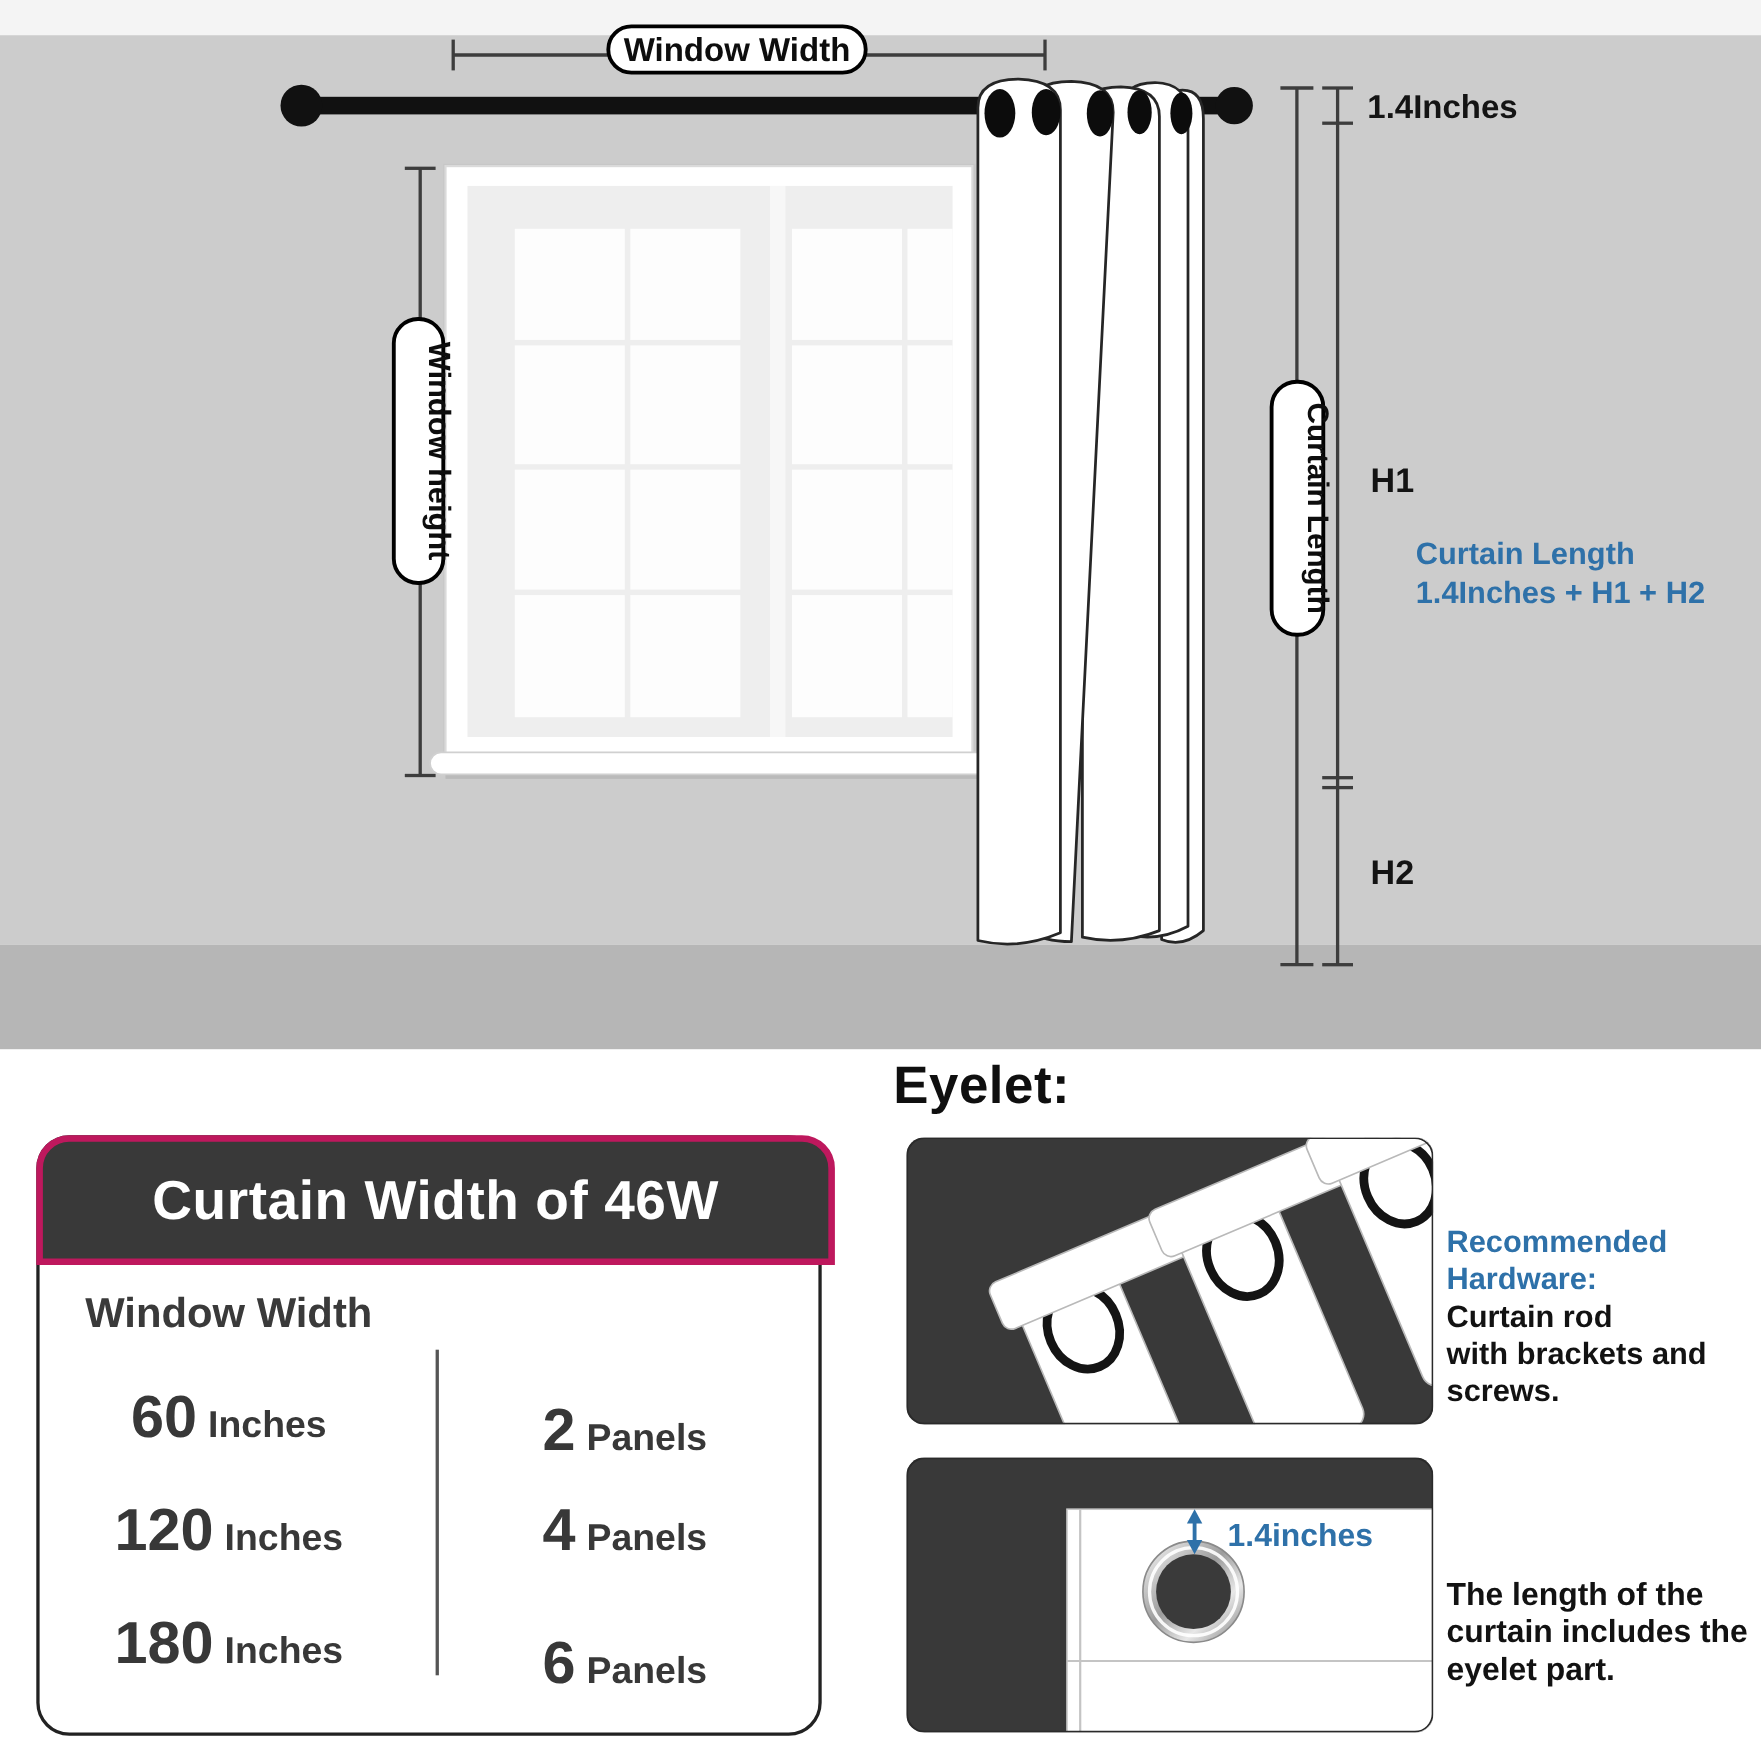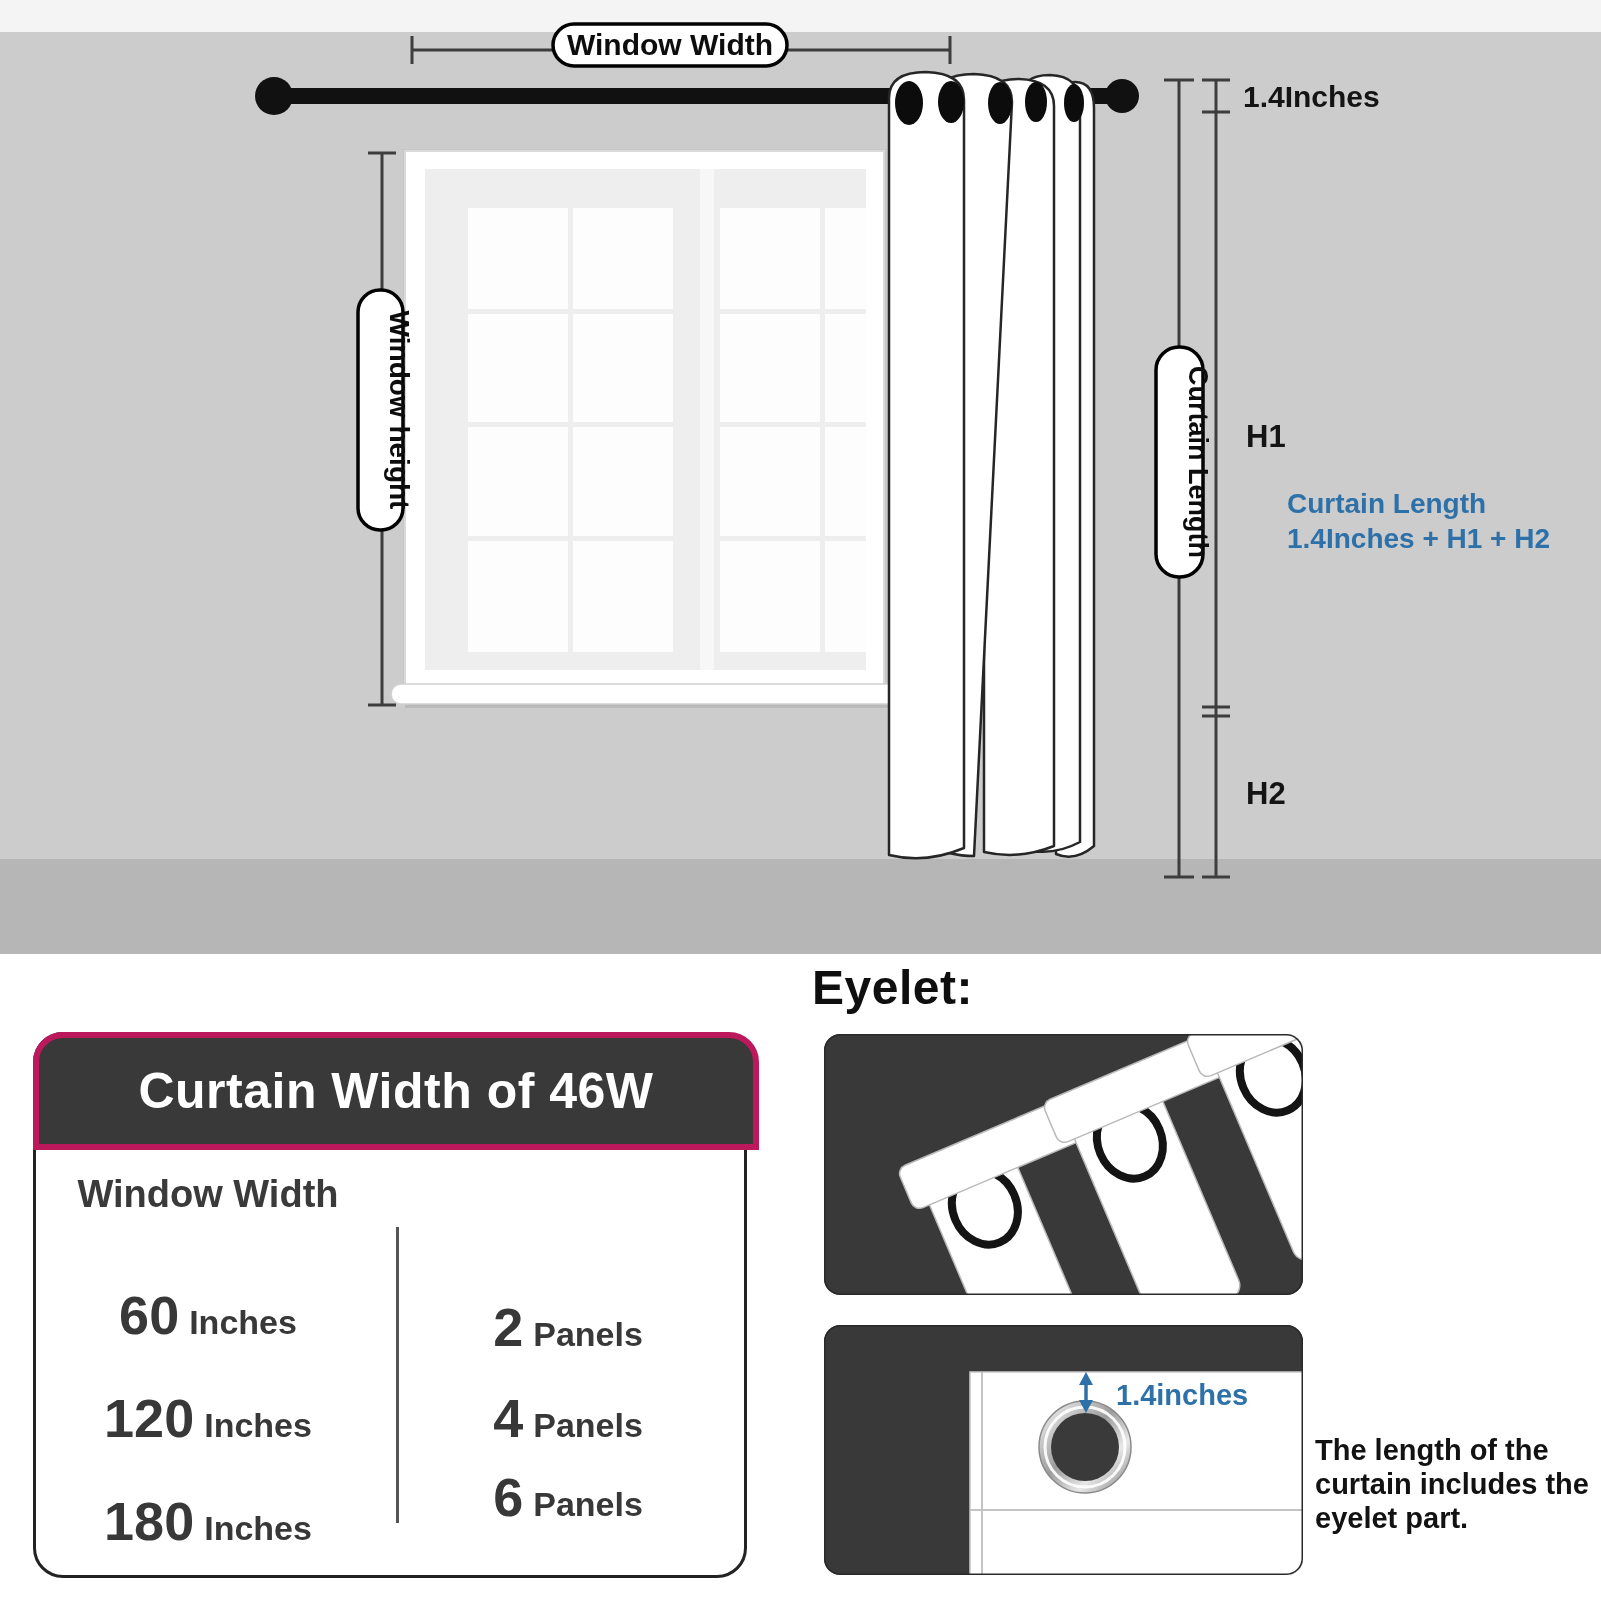--- a/index.html
+++ b/index.html
@@ -23,21 +23,21 @@
     color:#fff;font-size:50px;font-weight:700;letter-spacing:0.5px;
   }
   .col-head{
     position:absolute;top:138px;width:340px;text-align:center;
     font-size:38px;font-weight:700;color:#3a3a3a;
   }
   .divider{
     position:absolute;left:360px;top:192px;width:3px;height:296px;background:#555;
   }
   .t-cell{
-    position:absolute;width:340px;text-align:center;color:#383838;white-space:nowrap;margin-top:27px;
+    position:absolute;width:340px;text-align:center;color:#383838;white-space:nowrap;
   }
   .t-cell .num{font-size:54px;font-weight:700;}
   .t-cell .unit{font-size:34px;font-weight:700;margin-left:10px;}
   
   .txtblock{font-size:28px;font-weight:700;line-height:34px;color:#121212;}
   .txtblock .blue{color:#2e71a9;}
   .note{font-size:29px;font-weight:700;line-height:34px;color:#121212;}
 </style>
 </head>
 <body>
@@ -168,21 +168,21 @@
     <div class="t-cell" style="left:2px;top:325px">
       <span class="num">120</span><span class="unit">Inches</span>
     </div>
     <div class="t-cell" style="left:362px;top:325px">
       <span class="num">4</span><span class="unit">Panels</span>
     </div>
 
     <div class="t-cell" style="left:2px;top:428px">
       <span class="num">180</span><span class="unit">Inches</span>
     </div>
-    <div class="t-cell" style="left:362px;top:404px">
+    <div class="t-cell" style="left:362px;top:446px">
       <span class="num">6</span><span class="unit">Panels</span>
     </div>
   </div>
 
   <div class="abs heading" style="left:812px;top:960px">Eyelet:</div>
 
   <svg class="abs" style="left:824px;top:1034px" width="479" height="261" viewBox="0 0 479 261">
     <defs>
       <clipPath id="p1clip">
           <rect x="0" y="0" width="479" height="261" rx="16"></rect>
@@ -203,20 +203,27 @@
       </g>
       <g transform="translate(388,26) rotate(-23)">
         <rect x="0" y="-8" width="96" height="230" rx="14" fill="#ffffff" stroke="#b9b9b9" stroke-width="1.5"></rect>
         <ellipse cx="50" cy="38" rx="32" ry="38" fill="none" stroke="#141414" stroke-width="8"></ellipse>
         <rect x="-16" y="-32" width="210" height="46" rx="9" fill="#ffffff" stroke="#b9b9b9" stroke-width="1.5"></rect>
       </g>
     </g>
     <rect x="0.75" y="0.75" width="477.5" height="259.5" rx="16" fill="none" stroke="#2a2a2a" stroke-width="1.5"></rect>
   </svg>
 
+  <div class="abs txtblock" style="left:1315px;top:1112px;width:280px">
+    <div class="blue">Recommended</div>
+    <div class="blue">Hardware:</div>
+    <div>Curtain rod</div>
+    <div>with brackets and</div>
+    <div>screws.</div>
+  </div>
 
   <svg class="abs" style="left:824px;top:1325px" width="479" height="250" viewBox="0 0 479 250">
     <defs>
       <clipPath id="p2clip">
           <rect x="0" y="0" width="479" height="250" rx="16"></rect>
         </clipPath>
       <linearGradient id="metal" x1="0" y1="0" x2="1" y2="1">
         <stop offset="0" stop-color="#fbfbfb"></stop>
         <stop offset="0.45" stop-color="#9c9c9c"></stop>
         <stop offset="0.7" stop-color="#e8e8e8"></stop>

